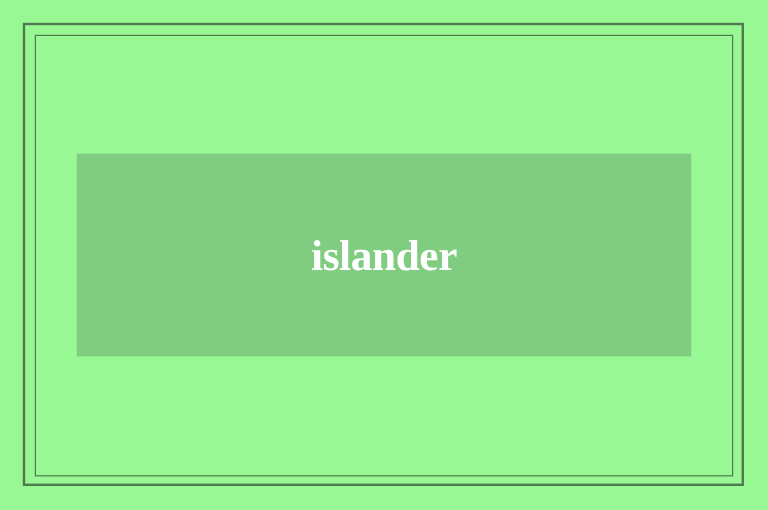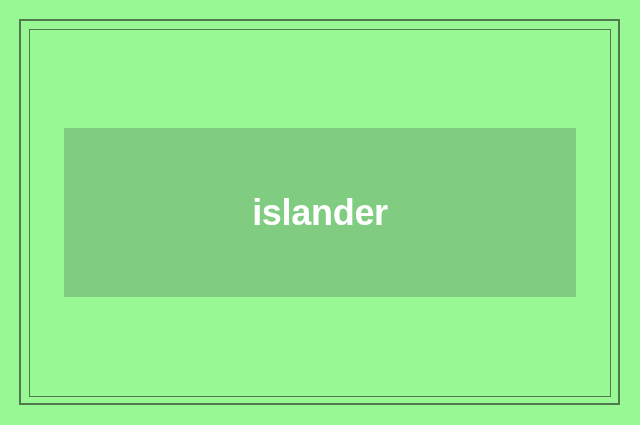--- a/index.html
+++ b/index.html
@@ -57,21 +57,21 @@
     height: 169px;
     background: #80cc80;
     display: flex;
     align-items: center;
     justify-content: center;
     box-sizing: border-box;
   }
 
   .panel-title {
     color: #ffffff;
-    font-family: Liberation Sans, sans-serif;
+    font-family: Liberation Serif, serif;
     font-size: 36px;
     font-weight: bold;
     line-height: 1;
     letter-spacing: -0.3px;
     white-space: nowrap;
     text-align: center;
     user-select: none;
   }
 </style>
 </head>

